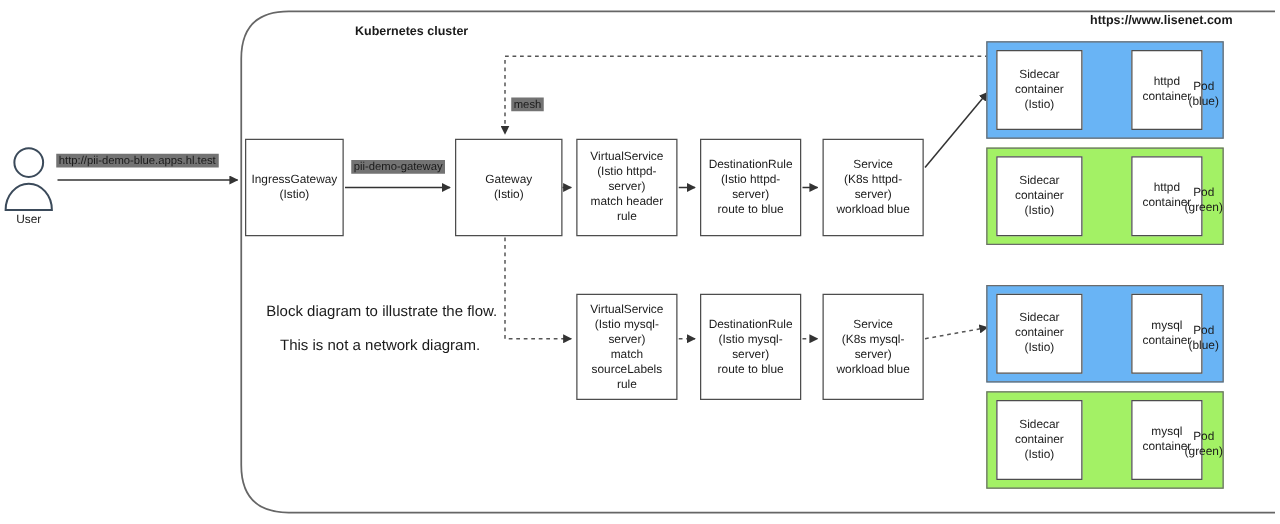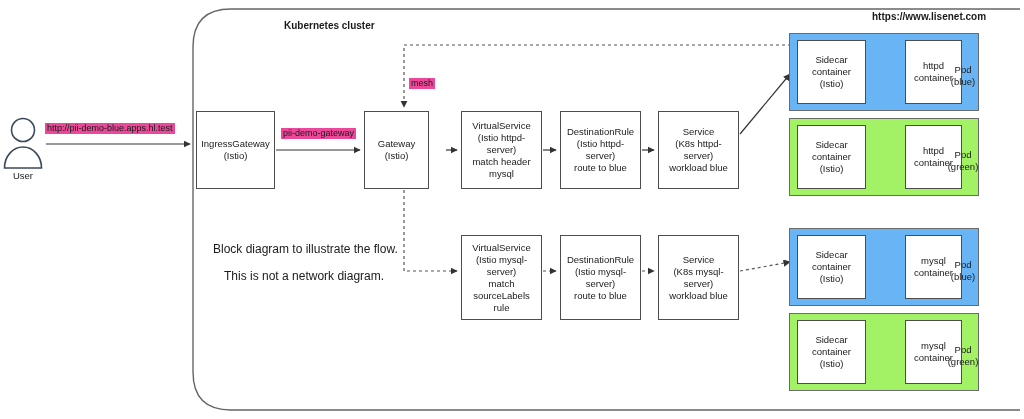--- a/index.html
+++ b/index.html
@@ -62,21 +62,21 @@
   .free-text.bold {
     font-weight: bold;
     font-size: 10px;
     padding-left: 38px;
   }
   .edge-label {
     position: absolute;
     font-size: 9px;
     line-height: 11px;
     color: #1a1a1a;
-    background: #ec4899;
+    background: #737373;
     text-align: center;
     white-space: nowrap;
     padding: 0 2px;
   }
   .user-caption {
     position: absolute;
     font-size: 9.5px;
     color: #1a1a1a;
     text-align: center;
     width: 60px;
@@ -150,32 +150,32 @@
   <div class="edge-label" style="left:281px; top:128px;">pii-demo-gateway</div>
   <div class="edge-label" style="left:409px; top:78px;">mesh</div>
 
   <div class="node" style="left:196px; top:111px; width:79px; height:78px;">
     <div class="lines">
       <div>IngressGateway</div>
       <div>(Istio)</div>
     </div>
   </div>
 
-  <div class="node" style="left:364px; top:111px; width:65px; height:78px;">
+  <div class="node" style="left:364px; top:111px; width:86px; height:78px;">
     <div class="lines">
       <div>Gateway</div>
       <div>(Istio)</div>
     </div>
   </div>
 
   <div class="node" style="left:461px; top:111px; width:81px; height:78px;">
     <div class="lines">
       <div>VirtualService</div>
       <div>(Istio httpd-server)</div>
-      <div>match header mysql</div>
+      <div>match header rule</div>
     </div>
   </div>
 
   <div class="node" style="left:560px; top:111px; width:81px; height:78px;">
     <div class="lines">
       <div>DestinationRule</div>
       <div>(Istio httpd-server)</div>
       <div>route to blue</div>
     </div>
   </div>

